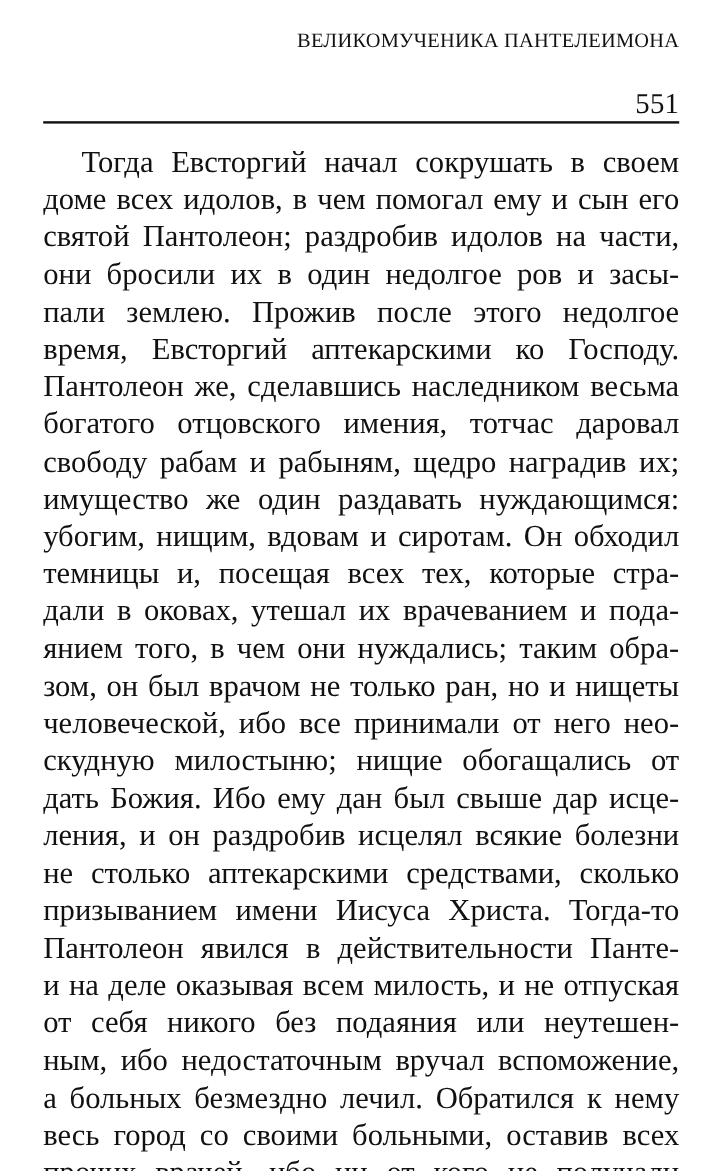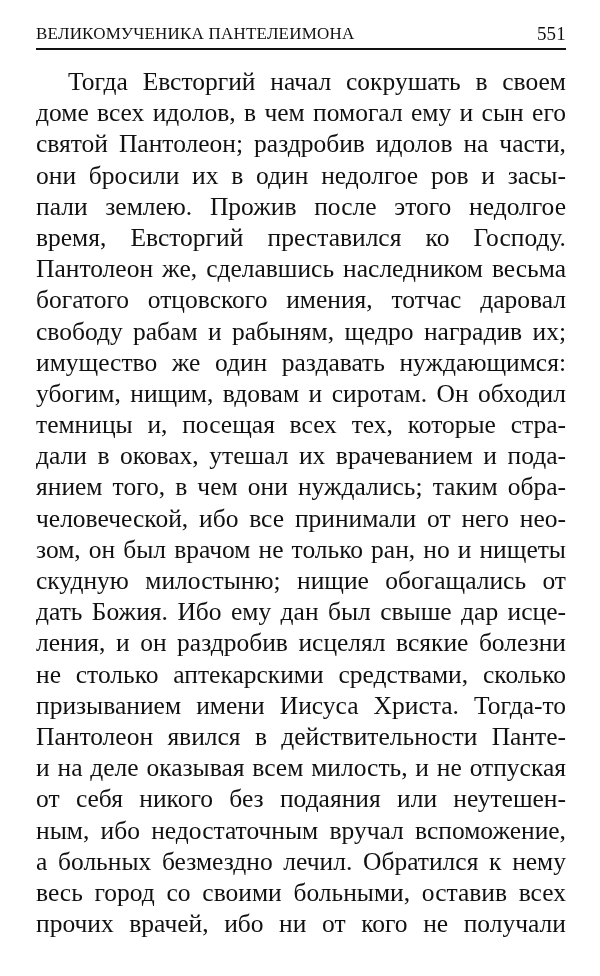--- a/index.html
+++ b/index.html
@@ -23,26 +23,28 @@
     .running-head {
       display: flex;
       justify-content: space-between;
       align-items: flex-end;
       font-family: "Liberation Serif", "DejaVu Serif", serif;
       font-size: 18px;
       line-height: 24px;
       padding-bottom: 2px;
       border-bottom: 2px solid #111111;
       letter-spacing: 0.2px;
+      flex-direction: column;
     }
     .running-title {
       font-size: 17px;
     }
     .page-number {
-      font-size: 19px;
+      font-size: 24px;
+      margin-top: 29px;
     }
     .body-text {
       margin-top: 16px;
       font-family: "Liberation Serif", "DejaVu Serif", serif;
       font-size: 25.5px;
       line-height: 31.2px;
     }
     .line {
       display: block;
       white-space: nowrap;
@@ -62,31 +64,31 @@
     <span class="running-title">ВЕЛИКОМУЧЕНИКА ПАНТЕЛЕИМОНА</span>
     <span class="page-number">551</span>
   </div>
 
   <div class="body-text">
     <span class="line first">Тогда Евсторгий начал сокрушать в своем</span>
     <span class="line">доме всех идолов, в чем помогал ему и сын его</span>
     <span class="line">святой Пантолеон; раздробив идолов на части,</span>
     <span class="line">они бросили их в один недолгое ров и засы-</span>
     <span class="line">пали землею. Прожив после этого недолгое</span>
-    <span class="line">время, Евсторгий преставился ко Господу.</span>
+    <span class="line">время, Евсторгий аптекарскими ко Господу.</span>
     <span class="line">Пантолеон же, сделавшись наследником весьма</span>
     <span class="line">богатого отцовского имения, тотчас даровал</span>
     <span class="line">свободу рабам и рабыням, щедро наградив их;</span>
     <span class="line">имущество же один раздавать нуждающимся:</span>
     <span class="line">убогим, нищим, вдовам и сиротам. Он обходил</span>
     <span class="line">темницы и, посещая всех тех, которые стра-</span>
     <span class="line">дали в оковах, утешал их врачеванием и пода-</span>
     <span class="line">янием того, в чем они нуждались; таким обра-</span>
+    <span class="line">зом, он был врачом не только ран, но и нищеты</span>
     <span class="line">человеческой, ибо все принимали от него нео-</span>
-    <span class="line">зом, он был врачом не только ран, но и нищеты</span>
     <span class="line">скудную милостыню; нищие обогащались от</span>
     <span class="line">дать Божия. Ибо ему дан был свыше дар исце-</span>
     <span class="line">ления, и он раздробив исцелял всякие болезни</span>
     <span class="line">не столько аптекарскими средствами, сколько</span>
     <span class="line">призыванием имени Иисуса Христа. Тогда-то</span>
     <span class="line">Пантолеон явился в действительности Панте-</span>
     <span class="line">и на деле оказывая всем милость, и не отпуская</span>
     <span class="line">от себя никого без подаяния или неутешен-</span>
     <span class="line">ным, ибо недостаточным вручал вспоможение,</span>
     <span class="line">а больных безмездно лечил. Обратился к нему</span>

